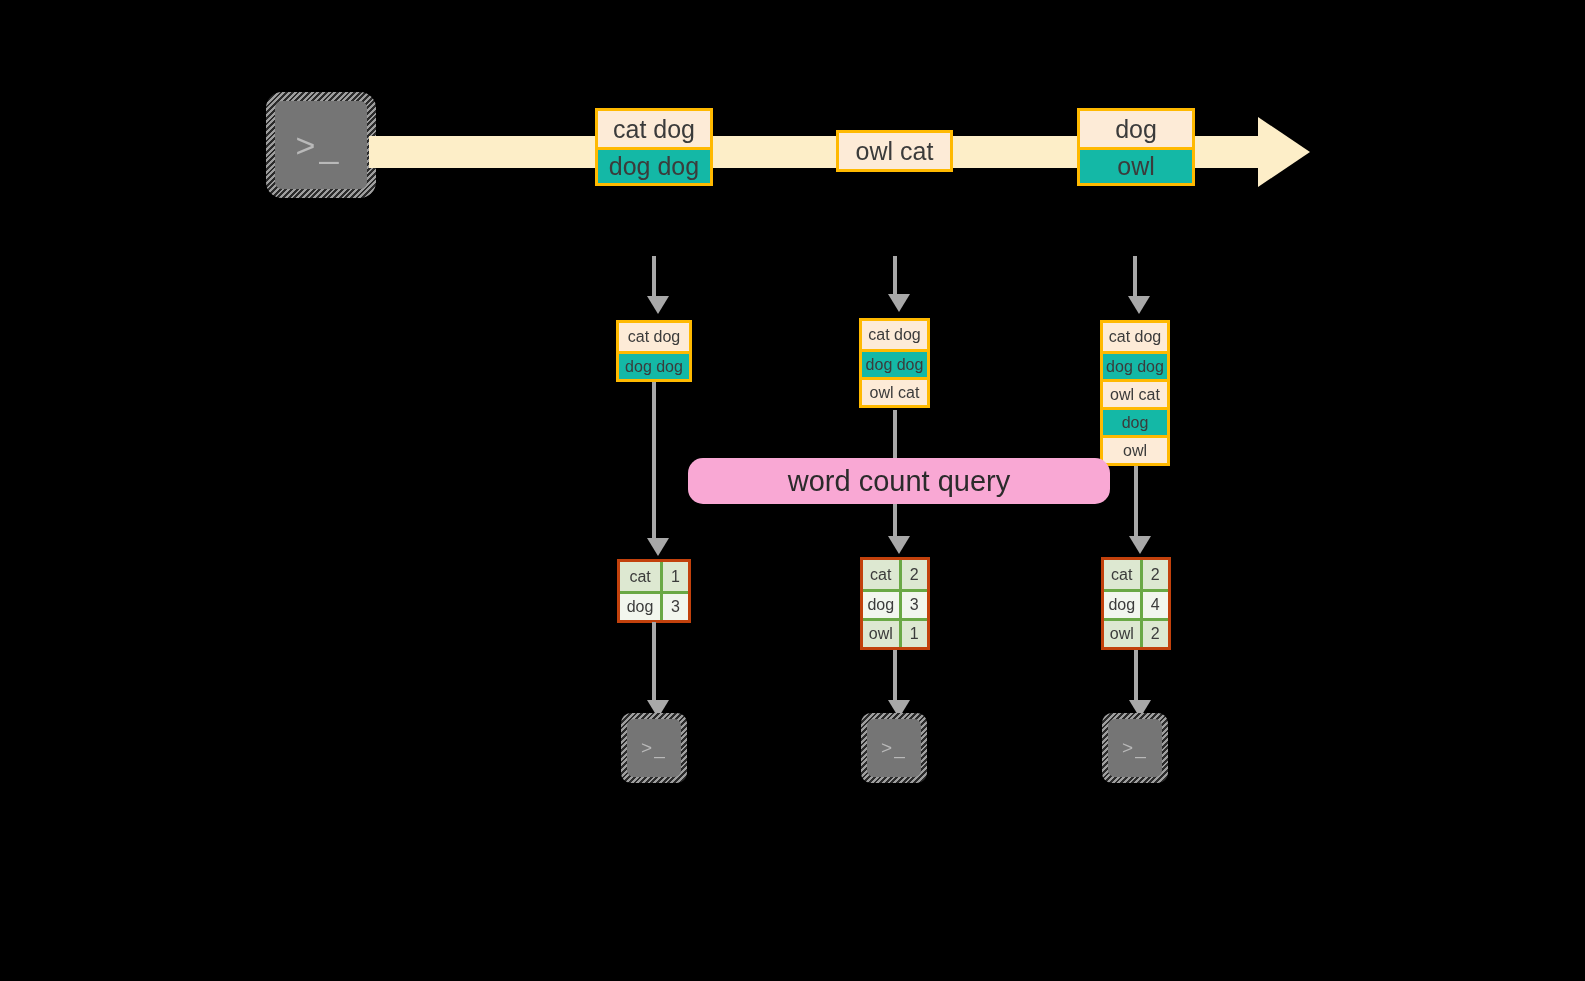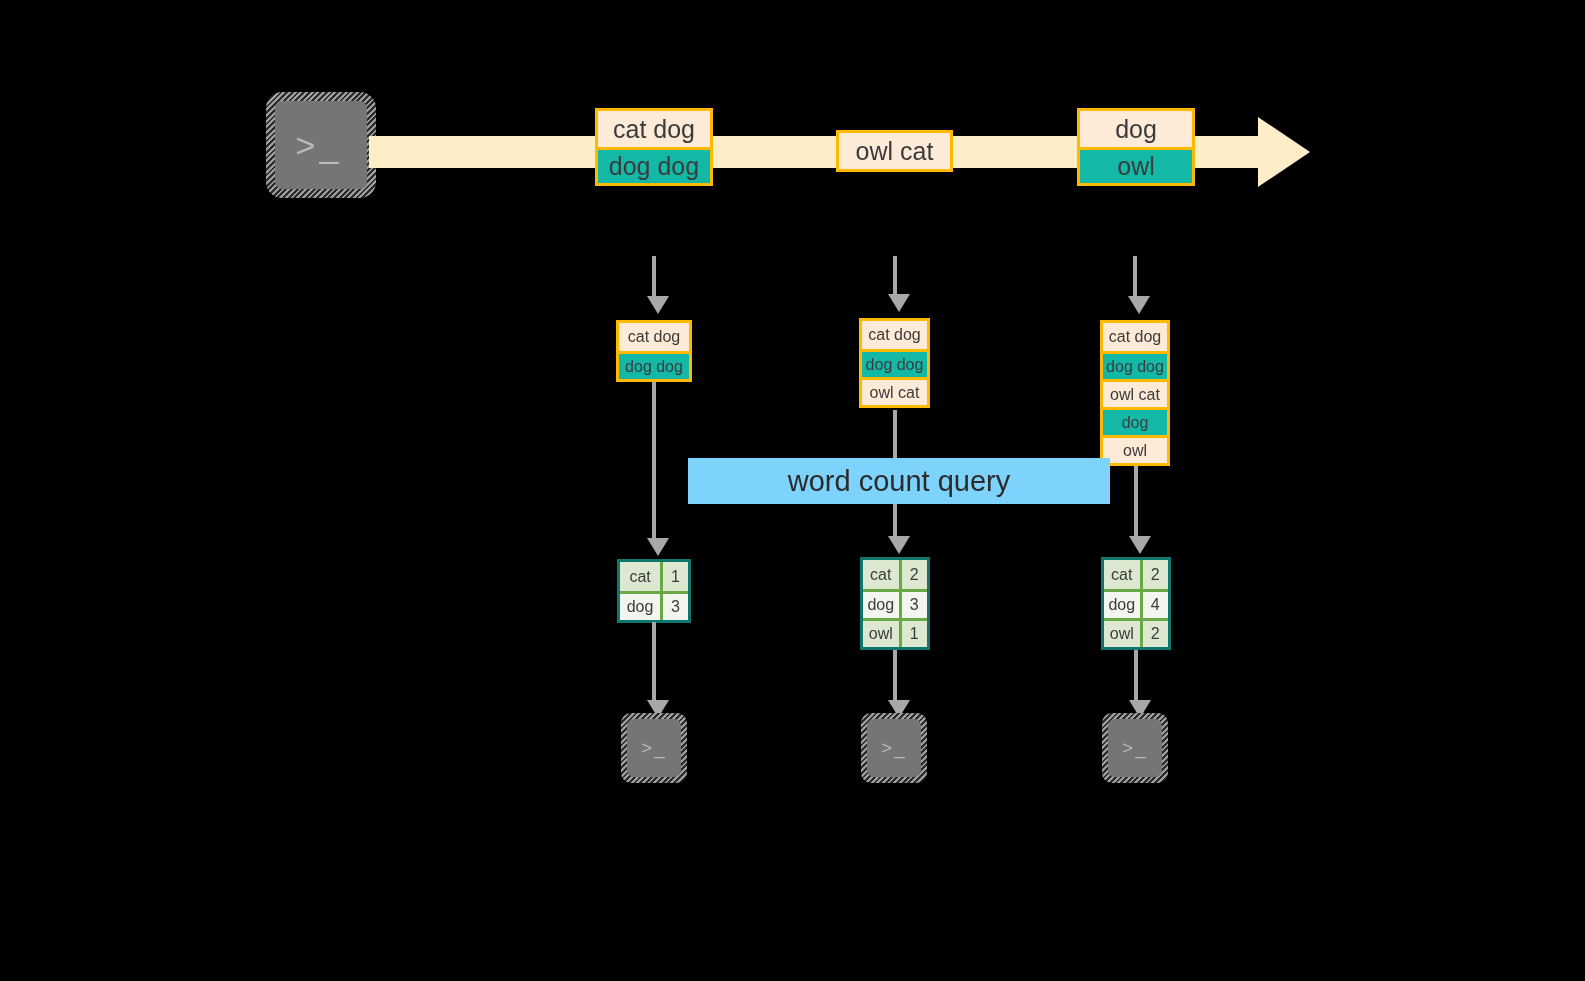--- a/index.html
+++ b/index.html
@@ -111,21 +111,21 @@
   
   .obox.st .cell { height: 28px; font-size: 16px; }
   .obox.st-1 { left: 616px; top: 320px; width: 76px; }
   .obox.st-2 { left: 859px; top: 318px; width: 71px; }
   .obox.st-3 { left: 1100px; top: 320px; width: 70px; }
 
   
   .gbox {
     position: absolute;
     box-sizing: border-box;
-    border: 3px solid #0f766e;
+    border: 3px solid #c2410c;
     background: #0c4a6e;
   }
   .gbox .grow {
     display: flex;
     box-sizing: border-box;
     height: 29px;
   }
   .gbox .grow + .grow { border-top: 3px solid #6aa845; }
   .gbox .gc {
     box-sizing: border-box;
@@ -169,24 +169,25 @@
     border-top: 18px solid #a8a8a8;
   }
 
   
   .query-band {
     position: absolute;
     left: 688px;
     top: 458px;
     width: 422px;
     height: 46px;
-    background: #7dd3fc;
+    background: #f9a8d4;
     display: flex;
     align-items: center;
     justify-content: center;
+    border-radius: 15px;
   }
   .query-band .qtext {
     font-size: 29px;
     color: #2b2b2b;
     white-space: nowrap;
   }
 </style>
 </head>
 <body>
 

